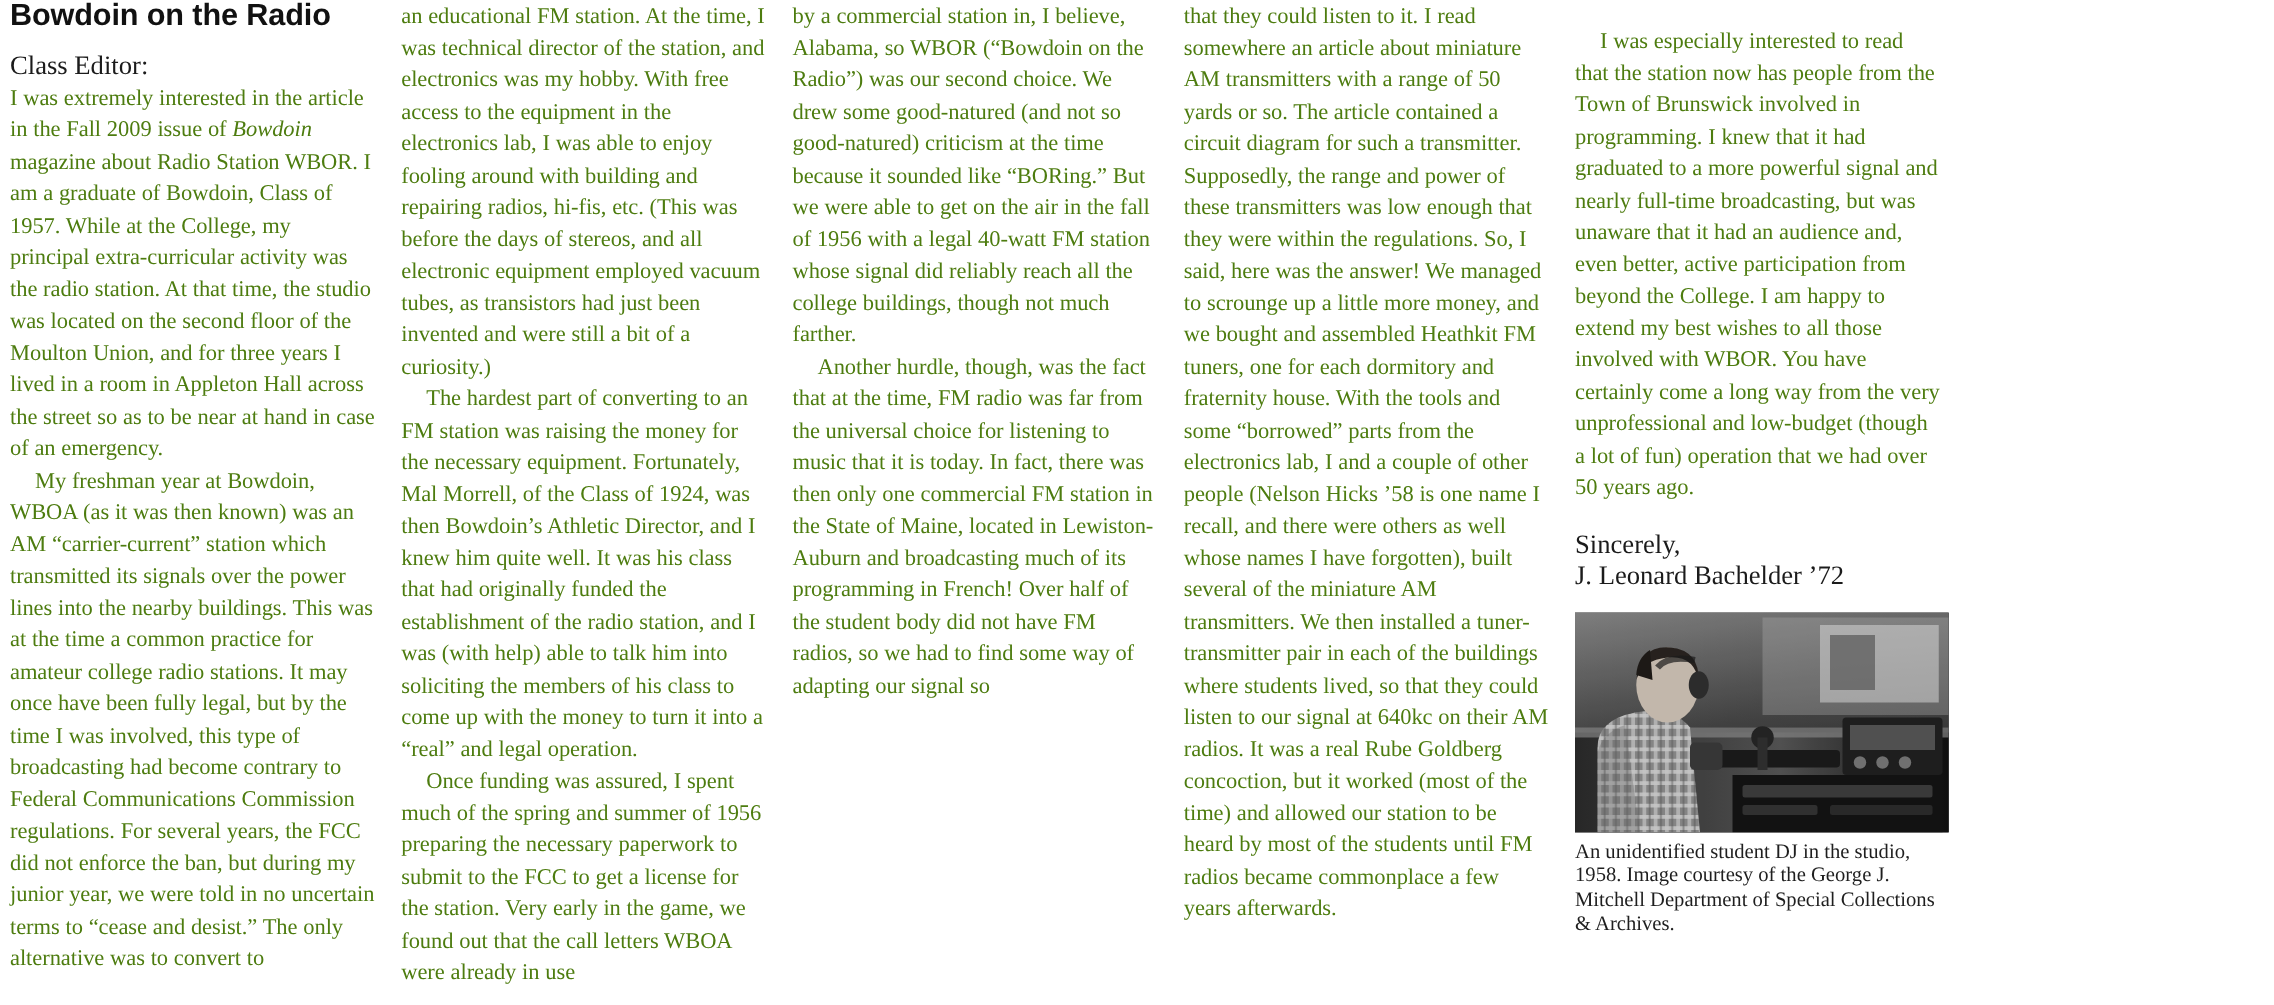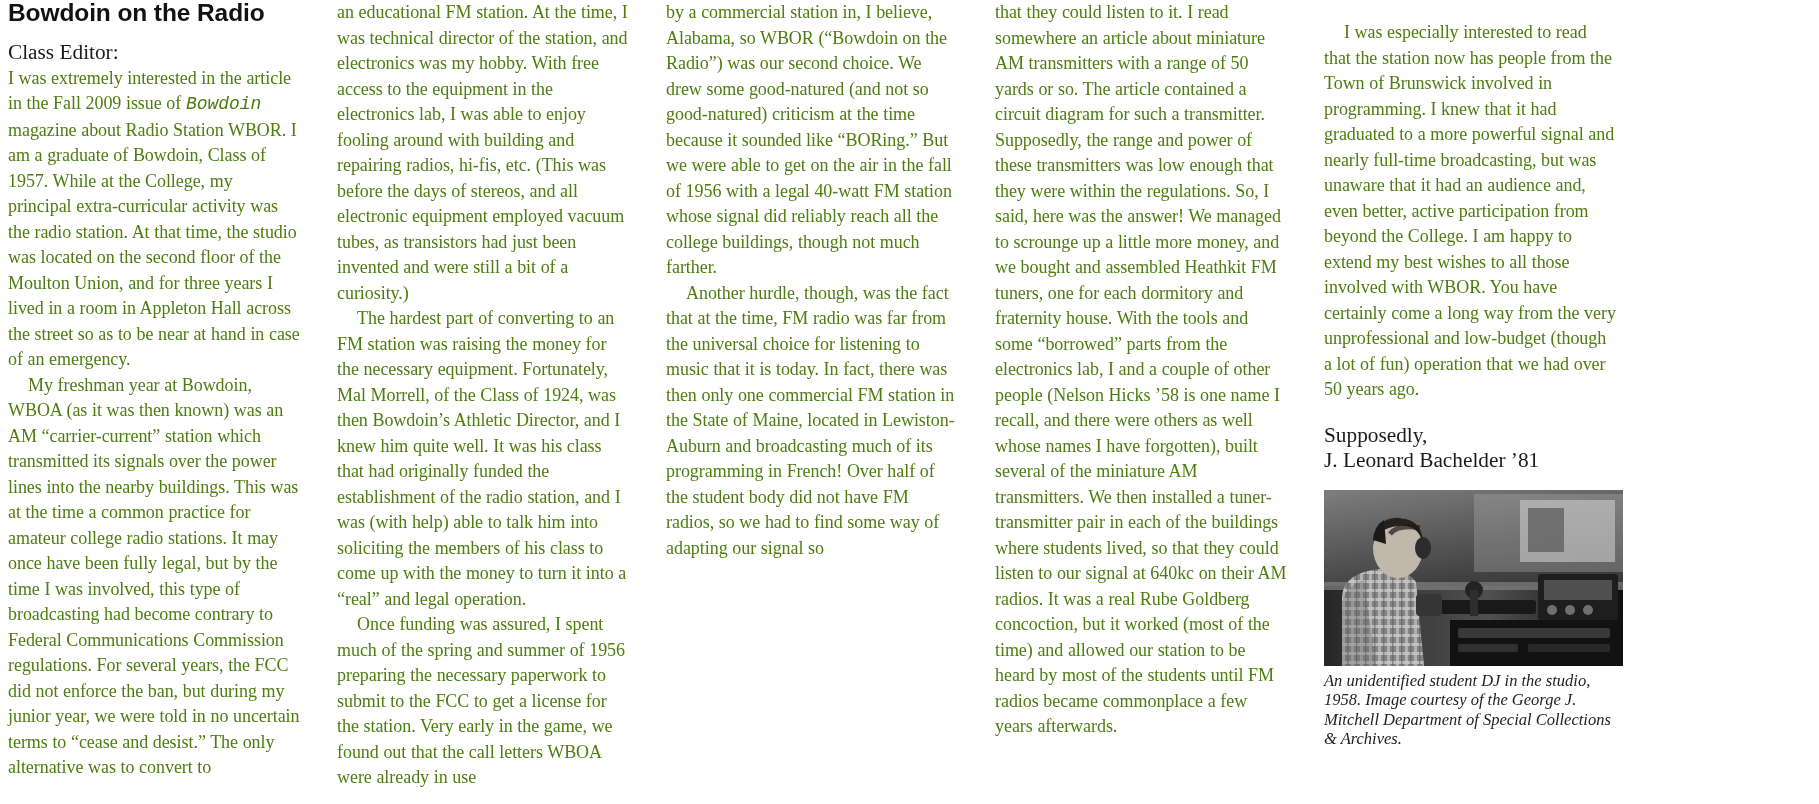--- a/index.html
+++ b/index.html
@@ -24,21 +24,21 @@
   }
   .columns {
     position: absolute;
     left: 8px;
     top: 0px;
     width: 1803px;
     height: 652px;
     display: flex;
     flex-direction: row;
     align-items: flex-start;
-    gap: 16px;
+    gap: 0px;
   }
   .col {
     width: 292px;
     margin-right: 21px;
     box-sizing: border-box;
   }
   .col:last-child { margin-right: 0; margin-top: 20px; }
 
   .headline {
     font-family: "Liberation Sans", "DejaVu Sans", sans-serif;
@@ -61,21 +61,21 @@
     color: #4d7c0f;
   }
   p.indent {
     text-indent: 20px;
   }
   .salutation {
     margin: 0;
     font-size: 21.3px;
     line-height: 25.5px;
   }
-  em.ital { font-style: italic; font-family: Liberation Mono, monospace; }
+  em.ital { font-style: italic; }
 
   .sign-block {
     margin-top: 20px;
     font-size: 21.3px;
     line-height: 25.5px;
   }
   .sign-line { display: block; }
 
   
   .photo-wrap {
@@ -85,21 +85,20 @@
   .photo {
     position: relative;
     width: 299px;
     height: 176px;
     overflow: hidden;
     background: #2e2e2e;
   }
   .photo svg { display: block; }
   .caption {
     margin-top: 5px;
-    font-style: italic;
     font-size: 16.5px;
     line-height: 19.5px;
     color: #1f1f1f;
   }
 </style>
 </head>
 <body>
 
 <div class="page">
   <div class="columns">
@@ -123,22 +122,22 @@
     </div>
 
     <div class="col">
       <p class="body">that they could listen to it.  I read somewhere an article about miniature AM transmitters with a range of 50 yards or so. The article contained a circuit diagram for such a transmitter. Supposedly, the range and power of these transmitters was low enough that they were within the regulations. So, I said, here was the answer! We managed to scrounge up a little more money, and we bought and assembled Heathkit FM tuners, one for each dormitory and fraternity house. With the tools and some “borrowed” parts from the electronics lab, I and a couple of other people (Nelson Hicks ’58 is one name I recall, and there were others as well whose names I have forgotten), built several of the miniature AM transmitters. We then installed a tuner-transmitter pair in each of the buildings where students lived, so that they could listen to our signal at 640kc on their AM radios. It was a real Rube Goldberg concoction, but it worked (most of the time) and allowed our station to be heard by most of the students until FM radios became commonplace a few years afterwards.</p>
     </div>
 
     <div class="col">
       <p class="body indent">I was especially interested to read that the station now has people from the Town of Brunswick involved in programming. I knew that it had graduated to a more powerful signal and nearly full-time broadcasting, but was unaware that it had an audience and, even better, active participation from beyond the College. I am happy to extend my best wishes to all those involved with WBOR. You have certainly come a long way from the very unprofessional and low-budget (though a lot of fun) operation that we had over 50 years ago.</p>
 
       <div class="sign-block">
-        <span class="sign-line">Supposedly,</span>
-        <span class="sign-line">J. Leonard Bachelder ’81</span>
+        <span class="sign-line">Sincerely,</span>
+        <span class="sign-line">J. Leonard Bachelder ’72</span>
       </div>
 
       <div class="photo-wrap">
         <div class="photo">
           <svg width="299" height="176" viewBox="0 0 299 176" xmlns="http://www.w3.org/2000/svg">
             <defs>
               <linearGradient id="bgGrad" x1="0" y1="0" x2="1" y2="1">
                 <stop offset="0%" stop-color="#6e6e6e"></stop>
                 <stop offset="45%" stop-color="#3d3d3d"></stop>
                 <stop offset="100%" stop-color="#1d1d1d"></stop>

